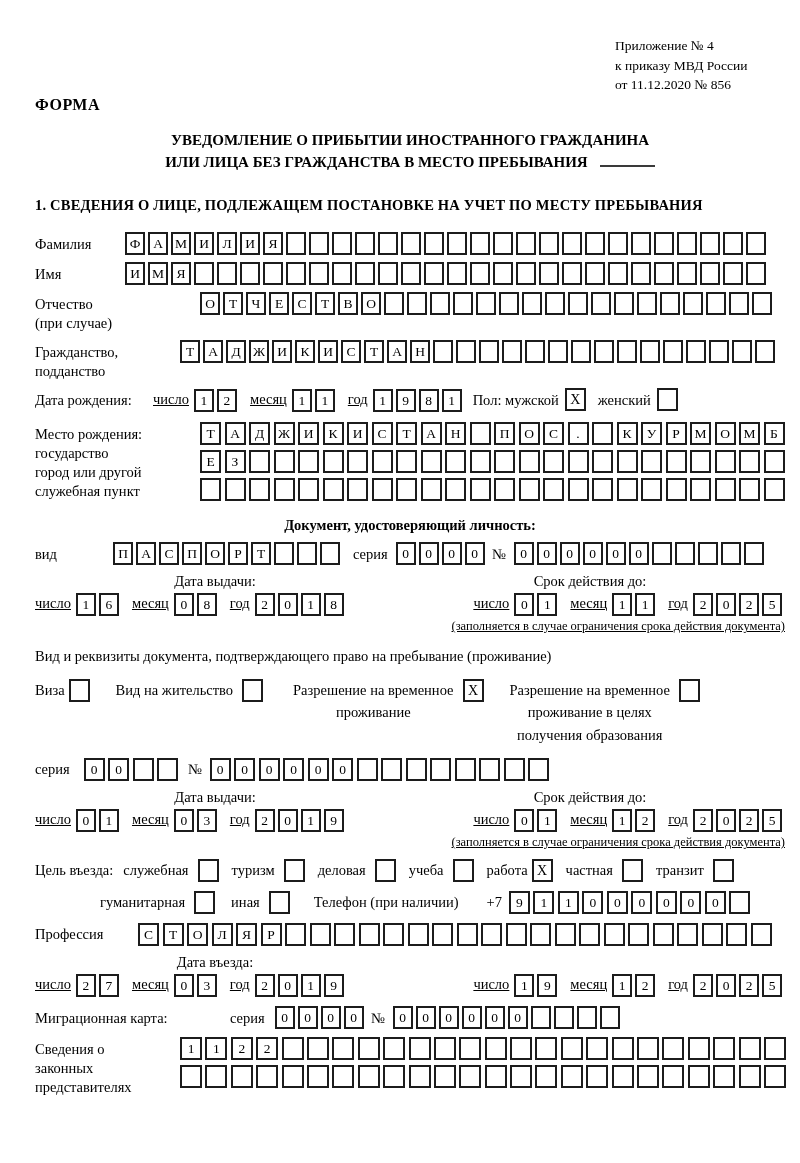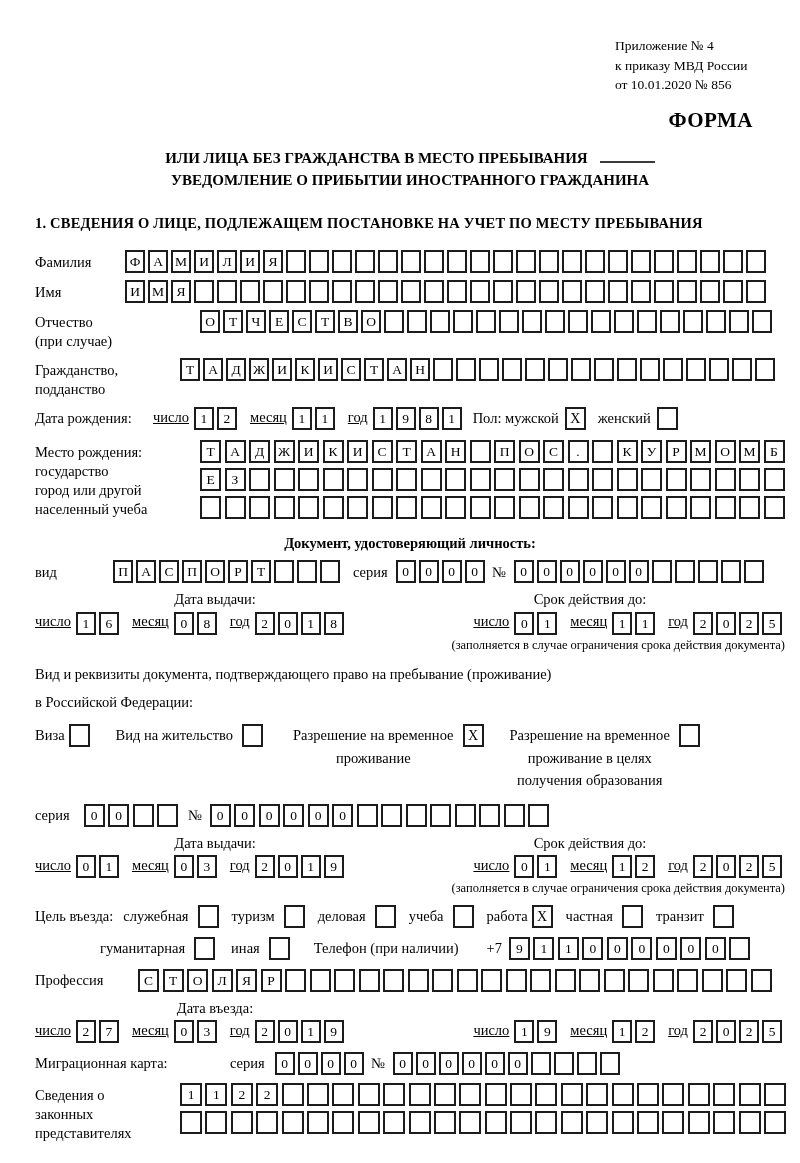--- a/index.html
+++ b/index.html
@@ -8,21 +8,21 @@
     width:800px; height:1163px; overflow:hidden;
     background:#fff; color:#000;
     font-family:"Liberation Serif","DejaVu Serif",serif;
     font-size:14.5px; line-height:1.25;
   }
   .page { padding:36px 15px 10px 35px; }
 
   
   .appendix { margin-left:580px; font-size:13.5px; line-height:1.45; white-space:nowrap; }
   .appendix .rev { margin-top:6px; }
-  .forma { text-align:right; padding-right:32px; font-weight:bold; font-size:21px; margin-top:12px; letter-spacing:.5px; }
+  .forma { text-align:left; padding-right:32px; font-weight:bold; font-size:16px; letter-spacing:.5px; }
 
   .title { text-align:center; font-weight:bold; font-size:15px; margin-top:14px; line-height:1.5; }
   .t-underline { display:inline-block; width:55px; border-bottom:2px solid #3a3a3a; margin-left:12px; }
 
   .section1 { font-weight:bold; font-size:14.5px; margin-top:22px; margin-bottom:18px; letter-spacing:.2px; }
 
   
   .cell {
     display:inline-block; width:20px; height:23px; border:2px solid #1c1c1c;
     margin-right:3px; text-align:center; font-size:13.5px; line-height:19px;
@@ -52,21 +52,21 @@
   .doc-header { text-align:center; font-weight:bold; margin:10px 0 8px 0; }
 
   .datehead-row { display:flex; margin-top:4px; }
   .dh-left { width:360px; text-align:center; }
   .dh-right { flex:1; text-align:center; }
   .date-row { display:flex; margin-top:2px; }
   .dg-left { width:445px; }
   .dg-right { flex:1; }
   .dlab { margin:0 5px 0 10px; display:inline-block; padding-top:2px;text-decoration:underline; }
   .dlab:first-child { margin-left:0; }
-  .note { text-align:right; font-size:12.5px; margin-top:3px; margin-bottom:8px; }
+  .note { text-align:right; font-size:12.5px; margin-top:3px; margin-bottom:8px;text-decoration:underline; }
 
   .intro { margin-top:8px; line-height:1.9; }
 
   .permits { display:flex; align-items:flex-start; margin-top:6px; margin-bottom:12px; }
   .p-opt { display:flex; align-items:flex-start; }
   .p-label { text-align:center; line-height:1.55; padding-top:2px; }
   .p-opt .box { margin-left:9px; margin-top:2px; flex-shrink:0; }
   .gap26 { margin-left:26px; } .gap30 { margin-left:30px; }
 
   .purpose { display:flex; align-items:center; flex-wrap:nowrap; margin-bottom:9px; }
@@ -78,28 +78,28 @@
   .mrow { margin-bottom:5px; white-space:nowrap; }
 </style>
 </head>
 <body>
 
 <div class="page">
 
   <div class="appendix">
     <div>Приложение № 4</div>
     <div>к приказу МВД России</div>
-    <div>от 10.01.2020 № 856</div>
+    <div>от 11.12.2020 № 856</div>
   </div>
 
   <div class="forma">ФОРМА</div>
 
   <div class="title">
+    <div>УВЕДОМЛЕНИЕ О ПРИБЫТИИ ИНОСТРАННОГО ГРАЖДАНИНА</div>
     <div><span>ИЛИ ЛИЦА БЕЗ ГРАЖДАНСТВА В МЕСТО ПРЕБЫВАНИЯ</span><span class="t-underline"></span></div>
-    <div>УВЕДОМЛЕНИЕ О ПРИБЫТИИ ИНОСТРАННОГО ГРАЖДАНИНА</div>
   </div>
 
   <div class="section1">1. СВЕДЕНИЯ О ЛИЦЕ, ПОДЛЕЖАЩЕМ ПОСТАНОВКЕ НА УЧЕТ ПО МЕСТУ ПРЕБЫВАНИЯ</div>
 
   <div class="frow">
     <div class="flabel w90">Фамилия</div>
     <div class="cellrow"><span class="cell">Ф</span><span class="cell">А</span><span class="cell">М</span><span class="cell">И</span><span class="cell">Л</span><span class="cell">И</span><span class="cell">Я</span><span class="cell"></span><span class="cell"></span><span class="cell"></span><span class="cell"></span><span class="cell"></span><span class="cell"></span><span class="cell"></span><span class="cell"></span><span class="cell"></span><span class="cell"></span><span class="cell"></span><span class="cell"></span><span class="cell"></span><span class="cell"></span><span class="cell"></span><span class="cell"></span><span class="cell"></span><span class="cell"></span><span class="cell"></span><span class="cell"></span><span class="cell"></span></div>
   </div>
 
   <div class="frow">
@@ -130,21 +130,21 @@
     <span class="box">X</span>
     <span class="inline-lab" style="padding-top:0;margin-left:12px">женский</span>
     <span class="box"></span>
   </div>
 
   <div class="frow" style="margin-top:10px">
     <div class="flabel w165 mlab">
       <div>Место рождения:</div>
       <div>государство</div>
       <div>город или другой</div>
-      <div>населенный учеба</div>
+      <div>служебная пункт</div>
     </div>
     <div class="wide">
       <div class="cellrow mrow"><span class="cell">Т</span><span class="cell">А</span><span class="cell">Д</span><span class="cell">Ж</span><span class="cell">И</span><span class="cell">К</span><span class="cell">И</span><span class="cell">С</span><span class="cell">Т</span><span class="cell">А</span><span class="cell">Н</span><span class="cell"></span><span class="cell">П</span><span class="cell">О</span><span class="cell">С</span><span class="cell">.</span><span class="cell"></span><span class="cell">К</span><span class="cell">У</span><span class="cell">Р</span><span class="cell">М</span><span class="cell">О</span><span class="cell">М</span><span class="cell">Б</span></div>
       <div class="cellrow mrow"><span class="cell">Е</span><span class="cell">З</span><span class="cell"></span><span class="cell"></span><span class="cell"></span><span class="cell"></span><span class="cell"></span><span class="cell"></span><span class="cell"></span><span class="cell"></span><span class="cell"></span><span class="cell"></span><span class="cell"></span><span class="cell"></span><span class="cell"></span><span class="cell"></span><span class="cell"></span><span class="cell"></span><span class="cell"></span><span class="cell"></span><span class="cell"></span><span class="cell"></span><span class="cell"></span><span class="cell"></span></div>
       <div class="cellrow mrow"><span class="cell"></span><span class="cell"></span><span class="cell"></span><span class="cell"></span><span class="cell"></span><span class="cell"></span><span class="cell"></span><span class="cell"></span><span class="cell"></span><span class="cell"></span><span class="cell"></span><span class="cell"></span><span class="cell"></span><span class="cell"></span><span class="cell"></span><span class="cell"></span><span class="cell"></span><span class="cell"></span><span class="cell"></span><span class="cell"></span><span class="cell"></span><span class="cell"></span><span class="cell"></span><span class="cell"></span></div>
     </div>
   </div>
 
   <div class="doc-header">Документ, удостоверяющий личность:</div>
 
@@ -162,21 +162,20 @@
     <div class="dh-right">Срок действия до:</div>
   </div>
   <div class="date-row">
     <div class="dg-left cellrow"><span class="dlab">число</span><span class="cell">1</span><span class="cell">6</span><span class="dlab">месяц</span><span class="cell">0</span><span class="cell">8</span><span class="dlab">год</span><span class="cell">2</span><span class="cell">0</span><span class="cell">1</span><span class="cell">8</span></div>
     <div class="dg-right cellrow"><span class="dlab">число</span><span class="cell">0</span><span class="cell">1</span><span class="dlab">месяц</span><span class="cell">1</span><span class="cell">1</span><span class="dlab">год</span><span class="cell">2</span><span class="cell">0</span><span class="cell">2</span><span class="cell">5</span></div>
   </div>
   <div class="note">(заполняется в случае ограничения срока действия документа)</div>
 
   <div class="intro">
     <div>Вид и реквизиты документа, подтверждающего право на пребывание (проживание)</div>
-    <div>в Российской Федерации:</div>
   </div>
 
   <div class="permits">
     <div class="p-opt">
       <span class="p-label">Виза</span>
       <span class="box" style="margin-left:4px"></span>
     </div>
     <div class="p-opt gap26">
       <span class="p-label">Вид на жительство</span>
       <span class="box"></span>

